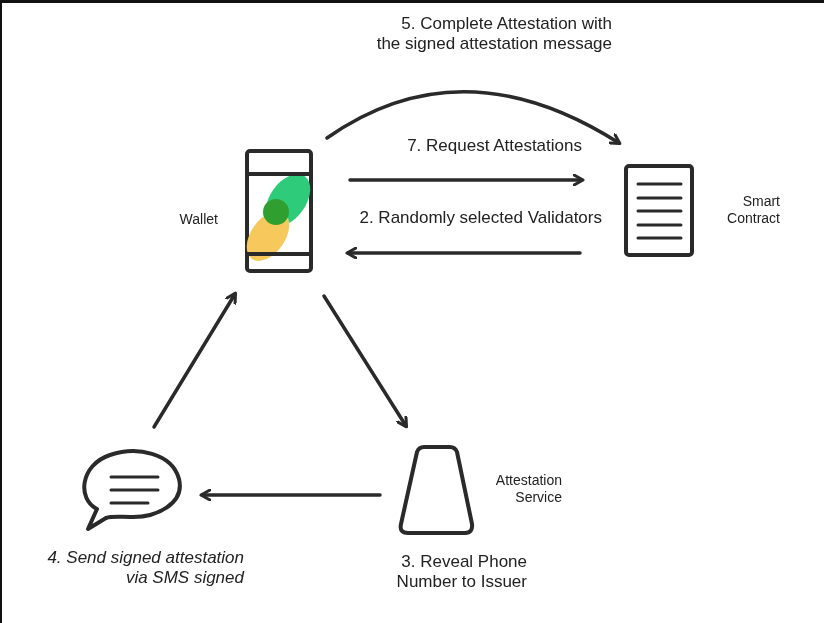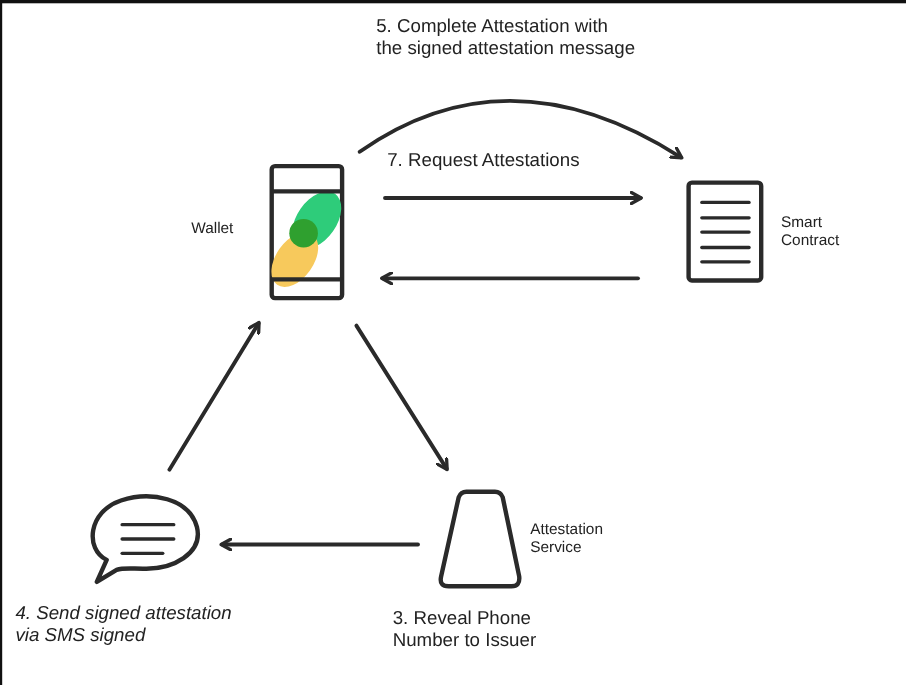--- a/index.html
+++ b/index.html
@@ -8,21 +8,21 @@
     background: #111111;
     font-family: "Liberation Sans", "DejaVu Sans", sans-serif;
   }
   .canvas {
     position: absolute; left: 2px; top: 3px;
     width: 822px; height: 620px;
     background: #ffffff;
   }
   .lbl {
     position: absolute; color: #222222;
-    text-align: left; line-height: 1.2; white-space: nowrap;
+    text-align: right; line-height: 1.2; white-space: nowrap;
   }
   .big { font-size: 17px; }
   .small { font-size: 14px; }
   svg { position: absolute; left: 0; top: 0; }
 </style>
 </head>
 <body>
 
 <div class="canvas">
   <svg width="822" height="620" viewBox="0 0 822 620">
@@ -66,22 +66,23 @@
     <line x1="378" y1="492" x2="200" y2="492" stroke="#2a2a2a" stroke-width="3.5" stroke-linecap="round" marker-end="url(#ah)"></line>
     <line x1="152" y1="424" x2="233" y2="291" stroke="#2a2a2a" stroke-width="3.5" stroke-linecap="round" marker-end="url(#ah)"></line>
   </svg>
 
   <div class="lbl big" style="left:340px; top:11px; width:270px;">
     <div>5. Complete Attestation with</div>
     <div>the signed attestation message</div>
   </div>
 
   <div class="lbl big" style="left:350px; top:133px; width:230px;">7. Request Attestations</div>
+  <div class="lbl big" style="left:330px; top:205px; width:270px;">2. Randomly selected Validators</div>
 
-  <div class="lbl small" style="left:166px; top:196px; width:50px; text-align:center;">Wallet</div>
+  <div class="lbl small" style="left:166px; top:208px; width:50px; text-align:right;">Wallet</div>
 
   <div class="lbl small" style="left:480px; top:469px; width:80px;">
     <div>Attestation</div>
     <div>Service</div>
   </div>
 
   <div class="lbl small" style="left:708px; top:190px; width:70px;">
     <div>Smart</div>
     <div>Contract</div>
   </div>

